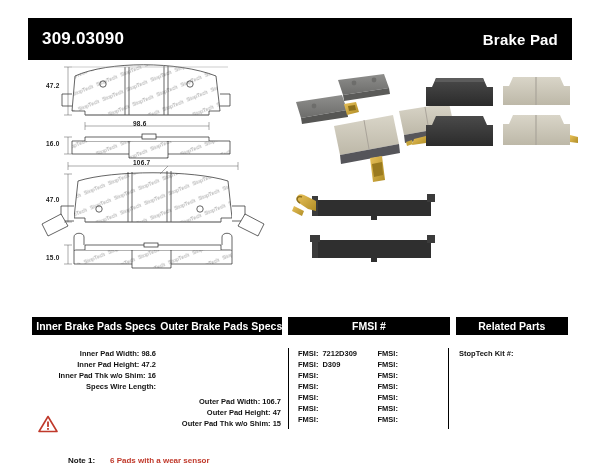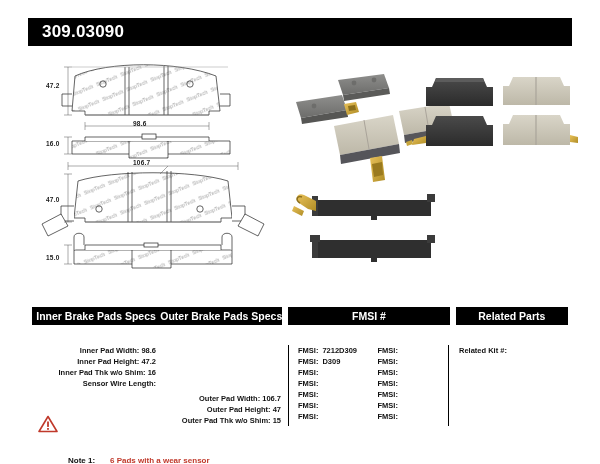--- a/index.html
+++ b/index.html
@@ -15,21 +15,21 @@
     position: relative;
     overflow: hidden;
   }
 
   
   .banner {
     position: absolute;
     left: 28px;
     top: 18px;
     width: 544px;
-    height: 28px;
+    height: 42px;
     background: #000000;
     display: flex;
     align-items: center;
     justify-content: space-between;
     padding: 0 14px;
     box-sizing: border-box;
   }
   .banner .part-number {
     color: #ffffff;
     font-size: 17px;
@@ -67,21 +67,21 @@
     letter-spacing: 0.2px;
     white-space: nowrap;
   }
 
   svg { display: block; }
 
   
   .spec-table {
     position: absolute;
     left: 32px;
-    top: 307px;
+    top: 317px;
     width: 536px;
   }
   .thead {
     display: flex;
     height: 18px;
   }
   .thead .hcell {
     background: #000000;
     color: #ffffff;
     font-size: 10.5px;
@@ -97,21 +97,21 @@
     background: #ffffff;
     height: 18px;
   }
   .h-inner  { width: 131px; }
   .h-outer  { width: 125px; }
   .h-fmsi   { width: 165px; }
   .h-rel    { width: 115px; }
 
   .tbody {
     display: flex;
-    padding-top: 20px;
+    padding-top: 13px;
   }
   .col-inner { width: 131px; }
   .col-outer { width: 125px; margin-top: 48px; }
   .col-fmsi  { width: 159px; display: flex; }
   .col-rel   { width: 115px; padding-left: 10px; box-sizing: border-box; }
 
   .spec-line {
     font-size: 7.5px;
     font-weight: bold;
     text-align: right;
@@ -170,20 +170,21 @@
     font-weight: bold;
     color: #c0392b;
     padding-left: 4px;
   }
 </style>
 </head>
 <body>
 
 <div class="banner">
   <span class="part-number">309.03090</span>
+  <span class="doc-title">Brake Pad</span>
 </div>
 
 <div class="drawings">
 
   <div class="dim-label" style="left:18px; top:28px;">47.2</div>
   <div class="dim-label" style="left:105px; top:66px;">98.6</div>
   <div class="dim-label" style="left:18px; top:86px;">16.0</div>
   <div class="dim-label" style="left:105px; top:105px;">106.7</div>
   <div class="dim-label" style="left:18px; top:142px;">47.0</div>
   <div class="dim-label" style="left:18px; top:200px;">15.0</div>
@@ -409,21 +410,21 @@
     <div class="hgap"></div>
     <div class="hcell h-rel">Related Parts</div>
   </div>
 
   <div class="tbody">
 
     <div class="col-inner">
       <div class="spec-line">Inner Pad Width: 98.6</div>
       <div class="spec-line">Inner Pad Height: 47.2</div>
       <div class="spec-line">Inner Pad Thk w/o Shim: 16</div>
-      <div class="spec-line">Sensor Wire Length:</div>
+      <div class="spec-line">Specs Wire Length:</div>
     </div>
 
     <div class="col-outer">
       <div class="spec-line">Outer Pad Width: 106.7</div>
       <div class="spec-line">Outer Pad Height: 47</div>
       <div class="spec-line">Outer Pad Thk w/o Shim: 15</div>
     </div>
 
     <div class="vsep"></div>
 
@@ -444,21 +445,21 @@
         <div class="fmsi-line"><span>FMSI:</span><span class="val"></span></div>
         <div class="fmsi-line"><span>FMSI:</span><span class="val"></span></div>
         <div class="fmsi-line"><span>FMSI:</span><span class="val"></span></div>
         <div class="fmsi-line"><span>FMSI:</span><span class="val"></span></div>
       </div>
     </div>
 
     <div class="vsep"></div>
 
     <div class="col-rel">
-      <div class="rel-line">Related Kit #:</div>
+      <div class="rel-line">StopTech Kit #:</div>
     </div>
   </div>
 </div>
 
 <div class="notes">
   <svg class="warn-icon" viewBox="0 0 20 18">
     <path d="M10,1.5 L19,16.5 L1,16.5 Z" fill="#ffffff" stroke="#c0392b" stroke-width="1.6" stroke-linejoin="round"></path>
     <rect x="9.1" y="6.5" width="1.8" height="5.4" fill="#c0392b"></rect>
     <rect x="9.1" y="13" width="1.8" height="1.8" fill="#c0392b"></rect>
   </svg>

